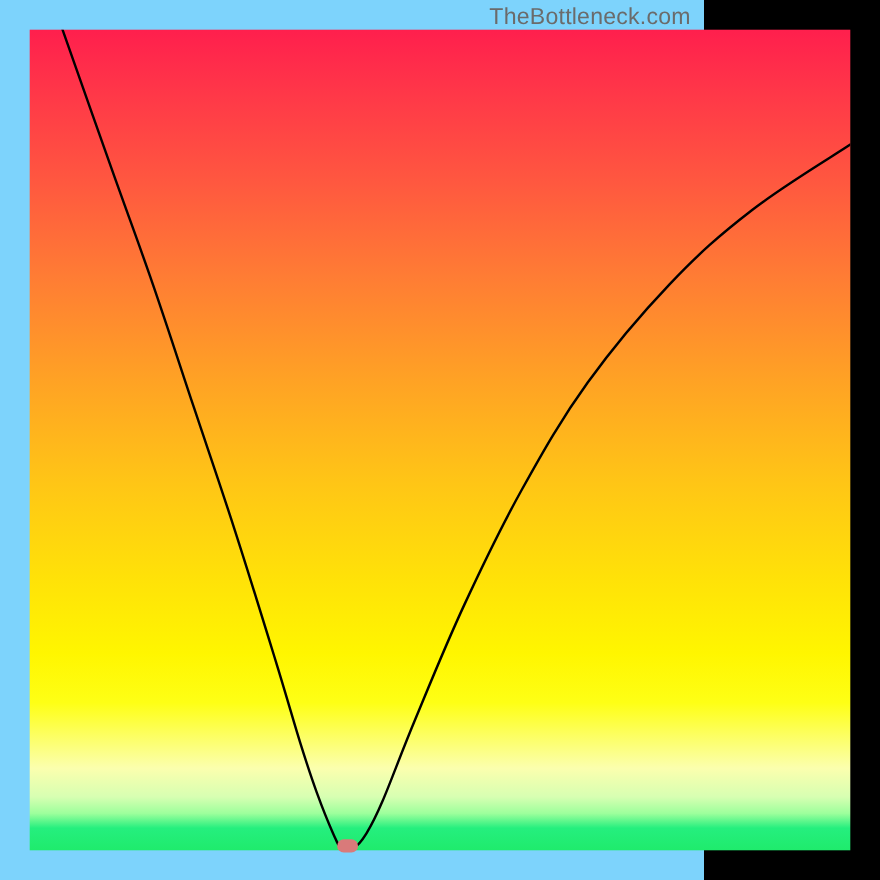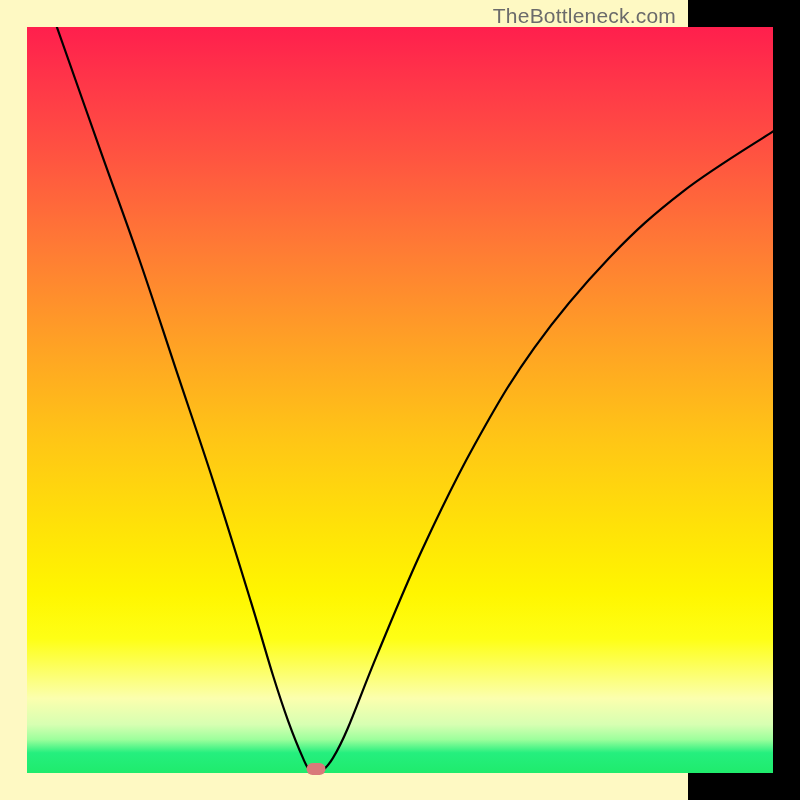--- a/index.html
+++ b/index.html
@@ -8,22 +8,21 @@
     width: 800px;
     height: 800px;
     overflow: hidden;
     background: #000;
     font-family: Arial, Helvetica, sans-serif;
   }
   .frame {
     position: relative;
     width: 640px;
     height: 800px;
-    background: #fef9c3;
-    padding-left: 48px;
+    background: #7dd3fc;
   }
   .plot {
     position: absolute;
     left: 27px;
     top: 27px;
     width: 746px;
     height: 746px;
     background: linear-gradient(
       to bottom,
       #ff1f4d 0%,

